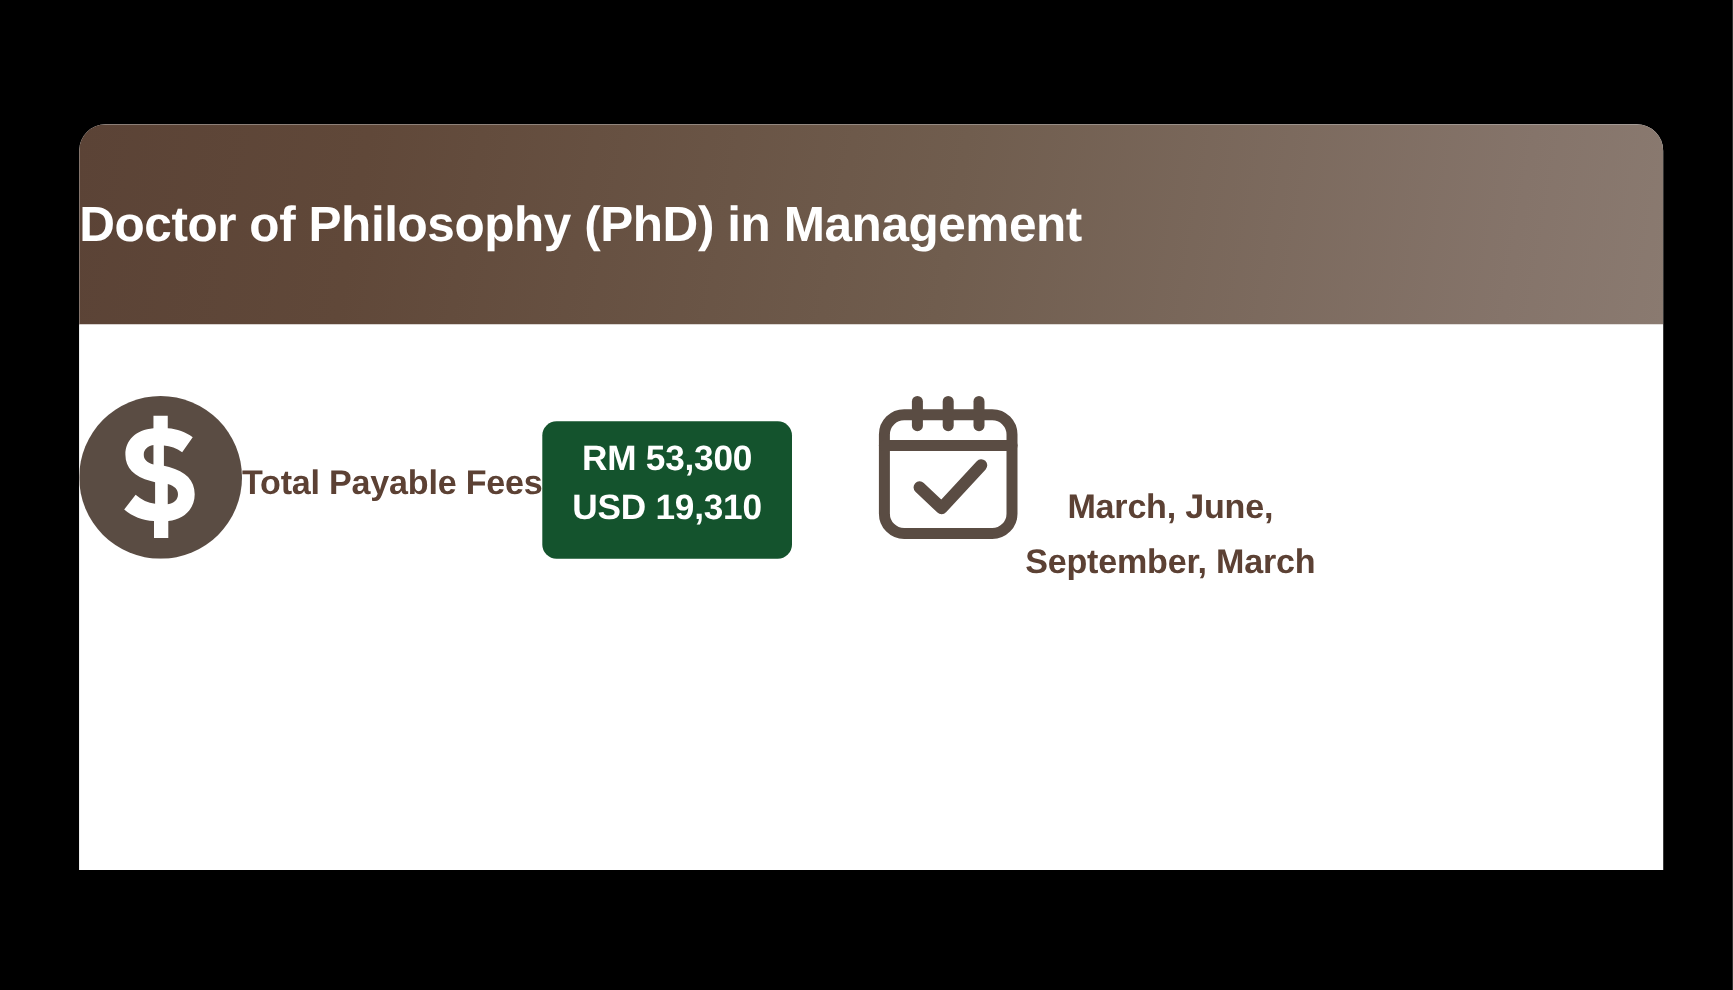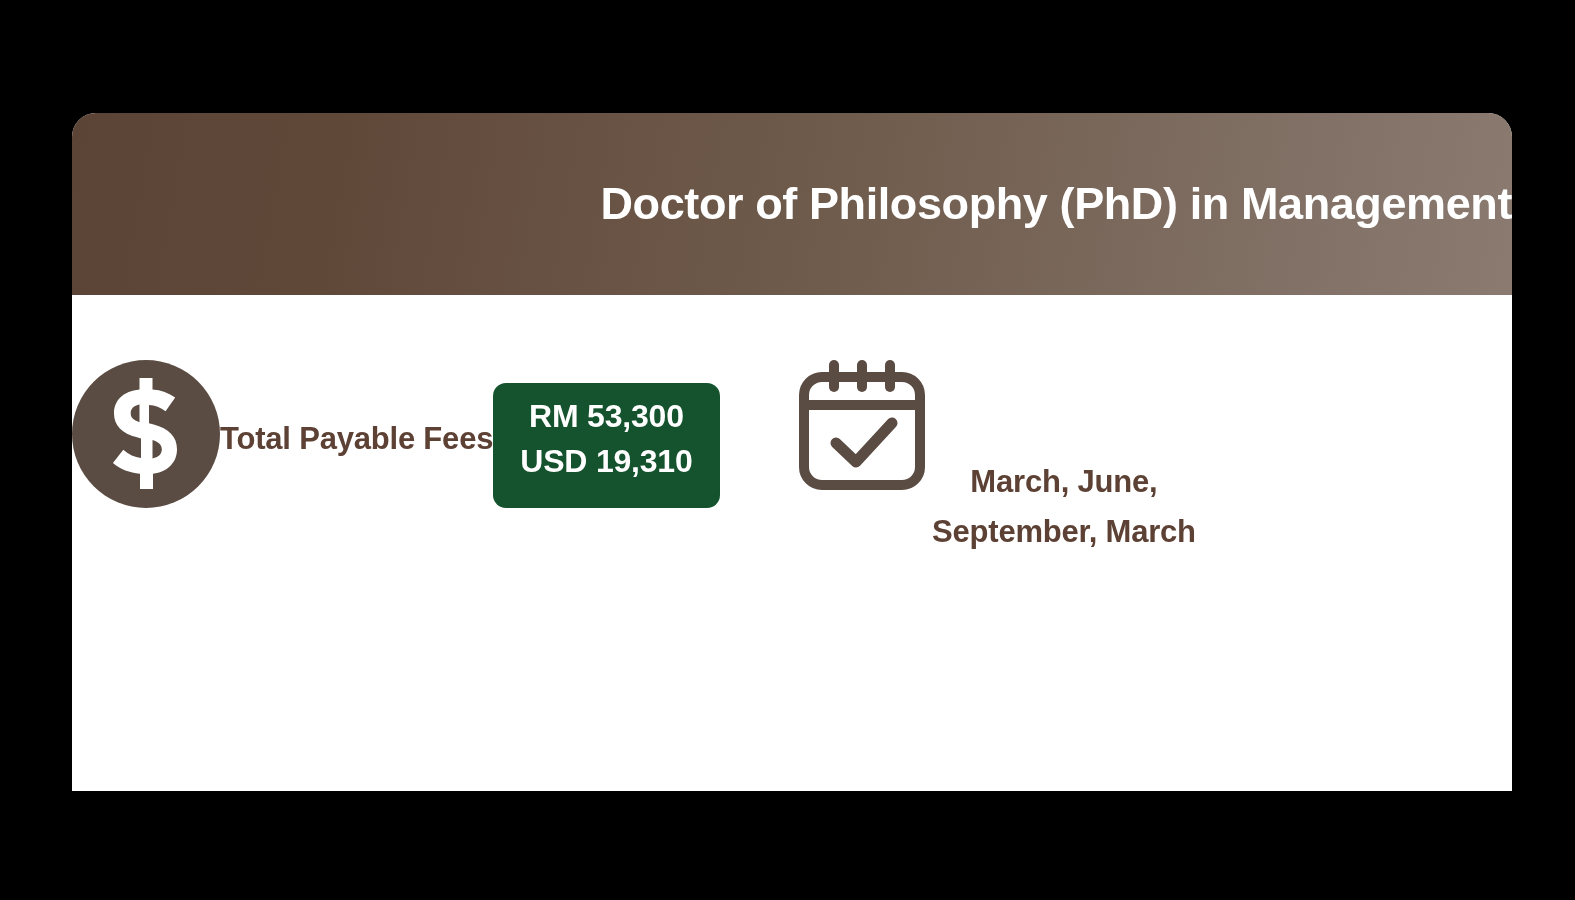--- a/index.html
+++ b/index.html
@@ -36,21 +36,21 @@
   
   .card-header {
     position: absolute;
     left: 0;
     top: 0;
     width: 1440px;
     height: 182px;
     background: linear-gradient(100deg, #5b4336 0%, #604839 18%, #705d4e 55%, #85746a 90%, #8a7a70 100%);
     display: flex;
     align-items: center;
-    justify-content: flex-end;
+    justify-content: flex-start;
   }
 
   .card-title {
     color: #ffffff;
     font-size: 45px;
     font-weight: bold;
     letter-spacing: -0.4px;
     line-height: 1.1;
     text-align: center;
     white-space: nowrap;
@@ -92,21 +92,21 @@
     font-weight: bold;
     letter-spacing: -0.2px;
     text-align: center;
     line-height: 1.0;
   }
 
   .fees-label    { margin-top: 63px; }
   .duration-label{ margin-top: 65px; }
 
   .intakes-label {
-    margin-top: 102px;
+    margin-top: 81px;
     line-height: 1.62;
     max-width: 520px;
   }
 
   .fee-badge {
     margin-top: 23px;
     background: #14532d;
     border-radius: 13px;
     padding: 11px 27px 13px 27px;
     color: #ffffff;

